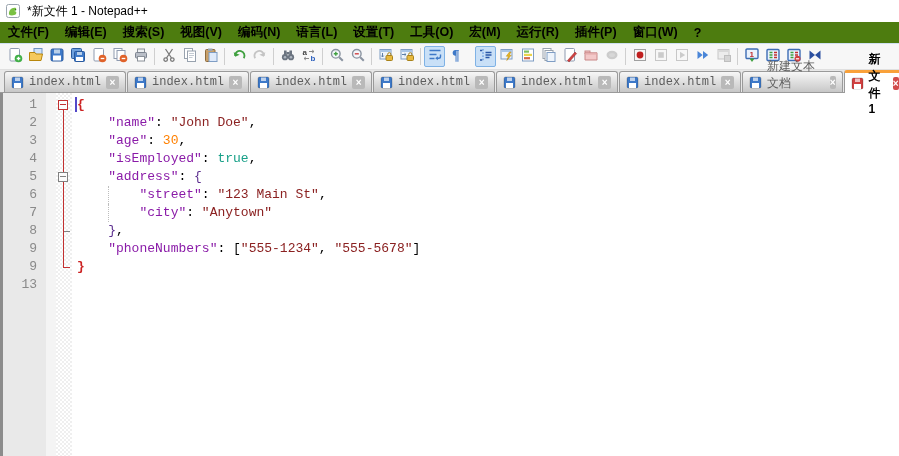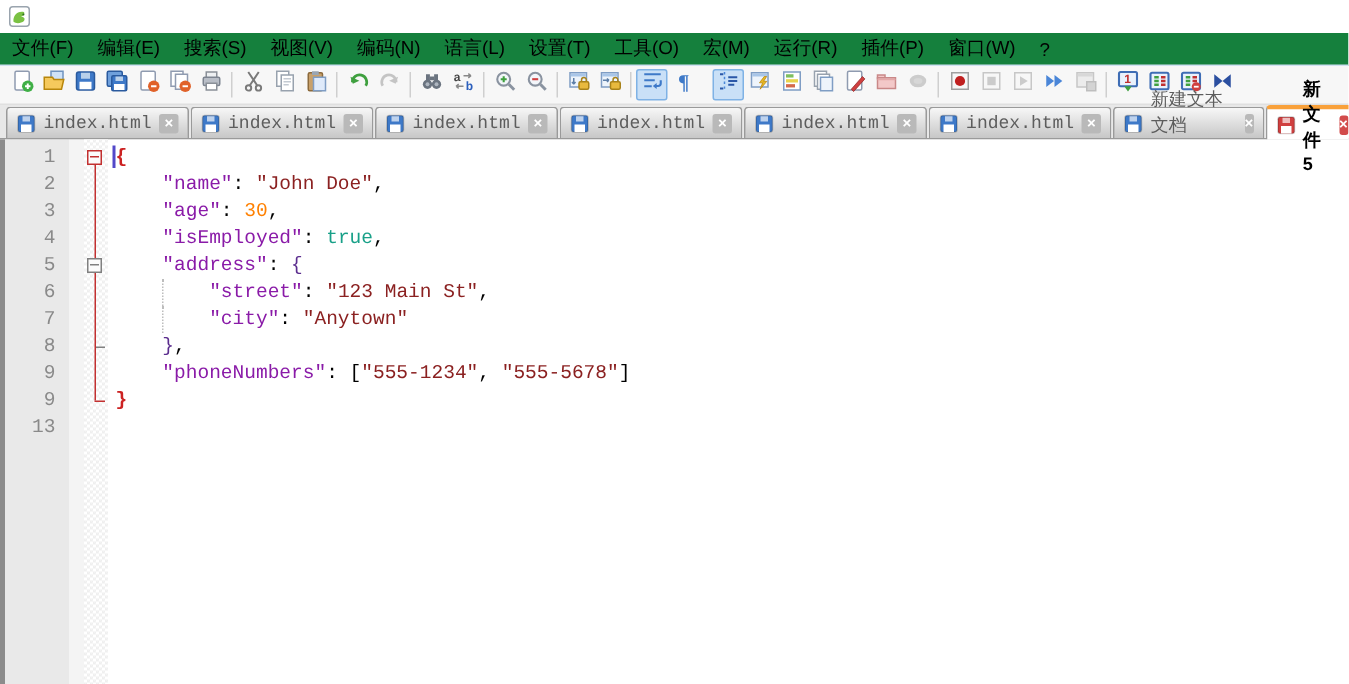--- a/index.html
+++ b/index.html
@@ -3,22 +3,22 @@
 <meta charset="utf-8">
 <style>
   * { margin:0; padding:0; box-sizing:border-box; }
   html,body { width:899px; height:456px; overflow:hidden; background:#fff;
               font-family:"Liberation Sans", sans-serif; }
   
   .titlebar { height:22px; display:flex; align-items:center; gap:6px;
               padding-left:5px; background:#fff; font-size:12px; color:#000; }
   .titlebar svg { display:block; }
   
-  .menubar { height:22px; display:flex; align-items:center; background:#15803d;
-             font-size:12.5px; border-bottom:1px solid #cfe0f1; }
+  .menubar { height:22px; display:flex; align-items:center; background:#4d7c0f;
+             font-size:12.5px; border-bottom:1px solid #cfe0f1;font-weight:bold; }
   .menu-item { padding:3px 8px; cursor:default; }
   
   .toolbar { height:26px; display:flex; align-items:center; padding-left:4px;
              background:#f7f7f7; border-bottom:1px solid #e0e0e0; }
   .tbtn { width:21px; height:21px; display:flex; align-items:center; justify-content:center;
           border:1px solid transparent; border-radius:2px; }
   .tbtn.toggled { background:var(--toggle-bg); border-color:var(--toggle-border); }
   .tbtn.disabled { opacity:.55; filter:grayscale(.6); }
   .tsep { width:1px; height:17px; background:#cfcfcf; margin:0 3px; }
   .tgap { width:9px; }
@@ -80,20 +80,21 @@
 <body>
 
 <div class="titlebar">
   <span id="appicon">
       <svg width="16" height="16" viewBox="0 0 16 16">
         <rect x="1.5" y="1.5" width="13" height="13" rx="2" fill="#fff" stroke="#9aa4ae"></rect>
         <path d="M4 11.5c-.5-4 2.5-7.5 7-6.5.8 1.8-.8 2.8-2 3 2 .2 3 1.3 2 3-2 1.8-5.5 1.8-7 .5z" fill="#7ac143"></path>
         <circle cx="10.6" cy="6.7" r=".7" fill="#2c6e1f"></circle>
       </svg>
     </span>
+  <span>*新文件 1 - Notepad++</span>
 </div>
 
 <div class="menubar" id="menubar">
     <span class="menu-item">文件(F)</span>
     <span class="menu-item">编辑(E)</span>
     <span class="menu-item">搜索(S)</span>
     <span class="menu-item">视图(V)</span>
     <span class="menu-item">编码(N)</span>
     <span class="menu-item">语言(L)</span>
     <span class="menu-item">设置(T)</span>
@@ -447,21 +448,21 @@
       <span class="close">×</span>
     </div>
     <div class="tab active">
       <span>
         <svg width="13" height="13" viewBox="0 0 13 13">
           <rect x="1" y="1" width="11" height="11" rx="1.5" fill="#D04040" stroke="#00000033"></rect>
           <rect x="4" y="1.5" width="5" height="3.5" fill="#ffffffaa"></rect>
           <rect x="3" y="7" width="7" height="5" fill="#fff"></rect>
         </svg>
       </span>
-      <span>新文件 5</span>
+      <span>新文件 1</span>
       <span class="close">×</span>
     </div>
   </div>
 
 <div class="editor">
   <div class="fold-col"></div>
   <div class="rows" id="rows">
       <div class="row">
         <span class="ln">1</span>
         <span class="book"></span>

